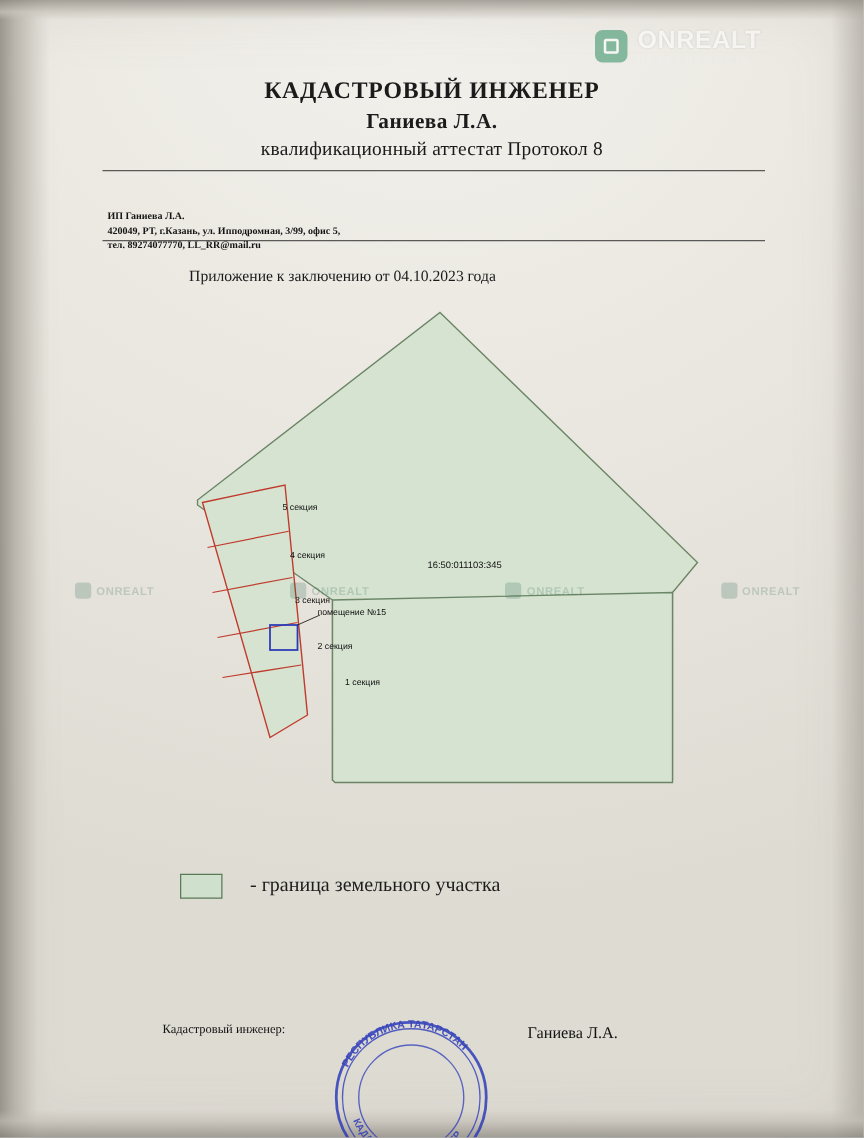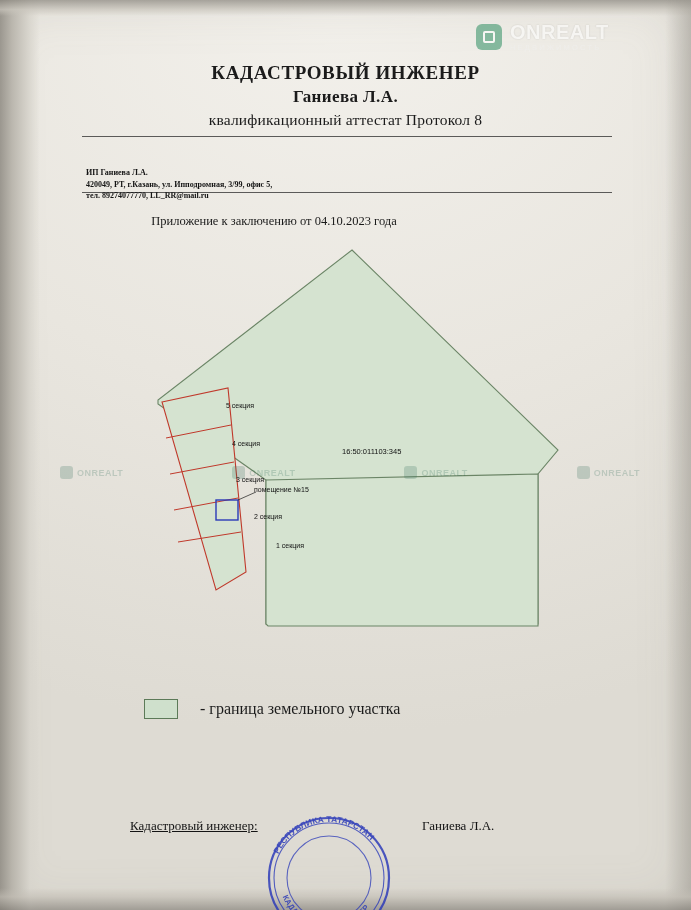--- a/index.html
+++ b/index.html
@@ -230,23 +230,22 @@
   
   .sign-row {
     position: absolute;
     left: 0;
     top: 818px;
     width: 691px;
   }
   .sign-left {
     position: absolute;
     left: 130px; top: 0;
-    font-size: 13px;
+    font-size: 10px;
     color: #141414;
-    text-decoration: underline;
   }
   .sign-right {
     position: absolute;
     left: 422px; top: 0;
     font-size: 13px;
     color: #141414;
   }
 
   
   .stamp {

